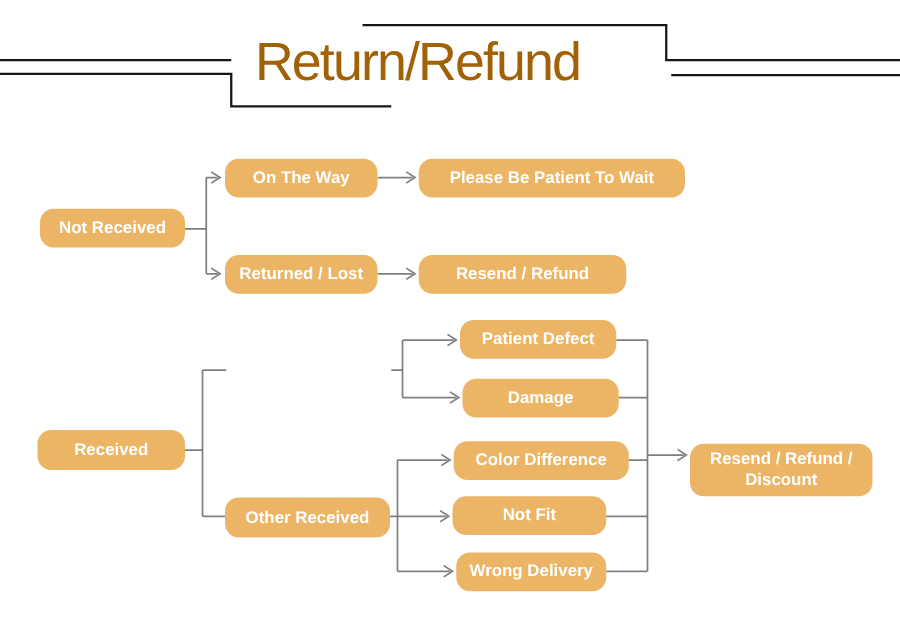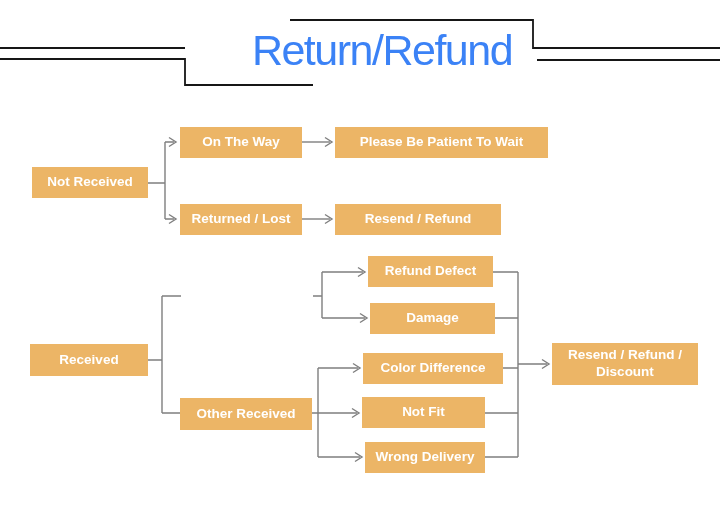--- a/index.html
+++ b/index.html
@@ -11,28 +11,27 @@
     font-family:"Liberation Sans", sans-serif;
   }
   .lines{position:absolute;left:0;top:0;}
   .title{
     position:absolute;
     left:0;top:26px;width:668px;
     text-align:center;
     font-size:43px;
     font-weight:300;
     letter-spacing:-1.5px;
-    color:#3b82f6;
-    margin-left:48px;
+    color:#a16207;
   }
   .node{
     position:absolute;
     background:var(--node-fill,#ecb566);
     color:var(--node-text,#ffffff);
-    border-radius:0;
+    border-radius:11px;
     display:flex;
     align-items:center;
     justify-content:center;
     text-align:center;
     font-size:13.5px;
     font-weight:bold;
     line-height:1.25;
     padding:0 4px;
     box-sizing:border-box;
   }
@@ -81,21 +80,21 @@
   </svg>
 
   <div class="title">Return/Refund</div>
 
   <div class="node" style="left:32px;top:167px;width:116px;height:31px">Not Received</div>
   <div class="node" style="left:180px;top:127px;width:122px;height:31px">On The Way</div>
   <div class="node" style="left:335px;top:127px;width:213px;height:31px">Please Be Patient To Wait</div>
   <div class="node" style="left:180px;top:204px;width:122px;height:31px">Returned / Lost</div>
   <div class="node" style="left:335px;top:204px;width:166px;height:31px">Resend / Refund</div>
   <div class="node" style="left:30px;top:344px;width:118px;height:32px">Received</div>
-  <div class="node" style="left:368px;top:256px;width:125px;height:31px">Refund Defect</div>
+  <div class="node" style="left:368px;top:256px;width:125px;height:31px">Patient Defect</div>
   <div class="node" style="left:370px;top:303px;width:125px;height:31px">Damage</div>
   <div class="node" style="left:180px;top:398px;width:132px;height:32px">Other Received</div>
   <div class="node" style="left:363px;top:353px;width:140px;height:31px">Color Difference</div>
   <div class="node" style="left:365px;top:442px;width:120px;height:31px">Wrong Delivery</div>
   <div class="node" style="left:362px;top:397px;width:123px;height:31px">Not Fit</div>
-  <div class="node" style="left:552px;top:343px;width:146px;height:42px">Resend / Refund / Discount</div>
+  <div class="node" style="left:552px;top:355px;width:146px;height:42px">Resend / Refund / Discount</div>
 
 </div>
 
 </body></html>

